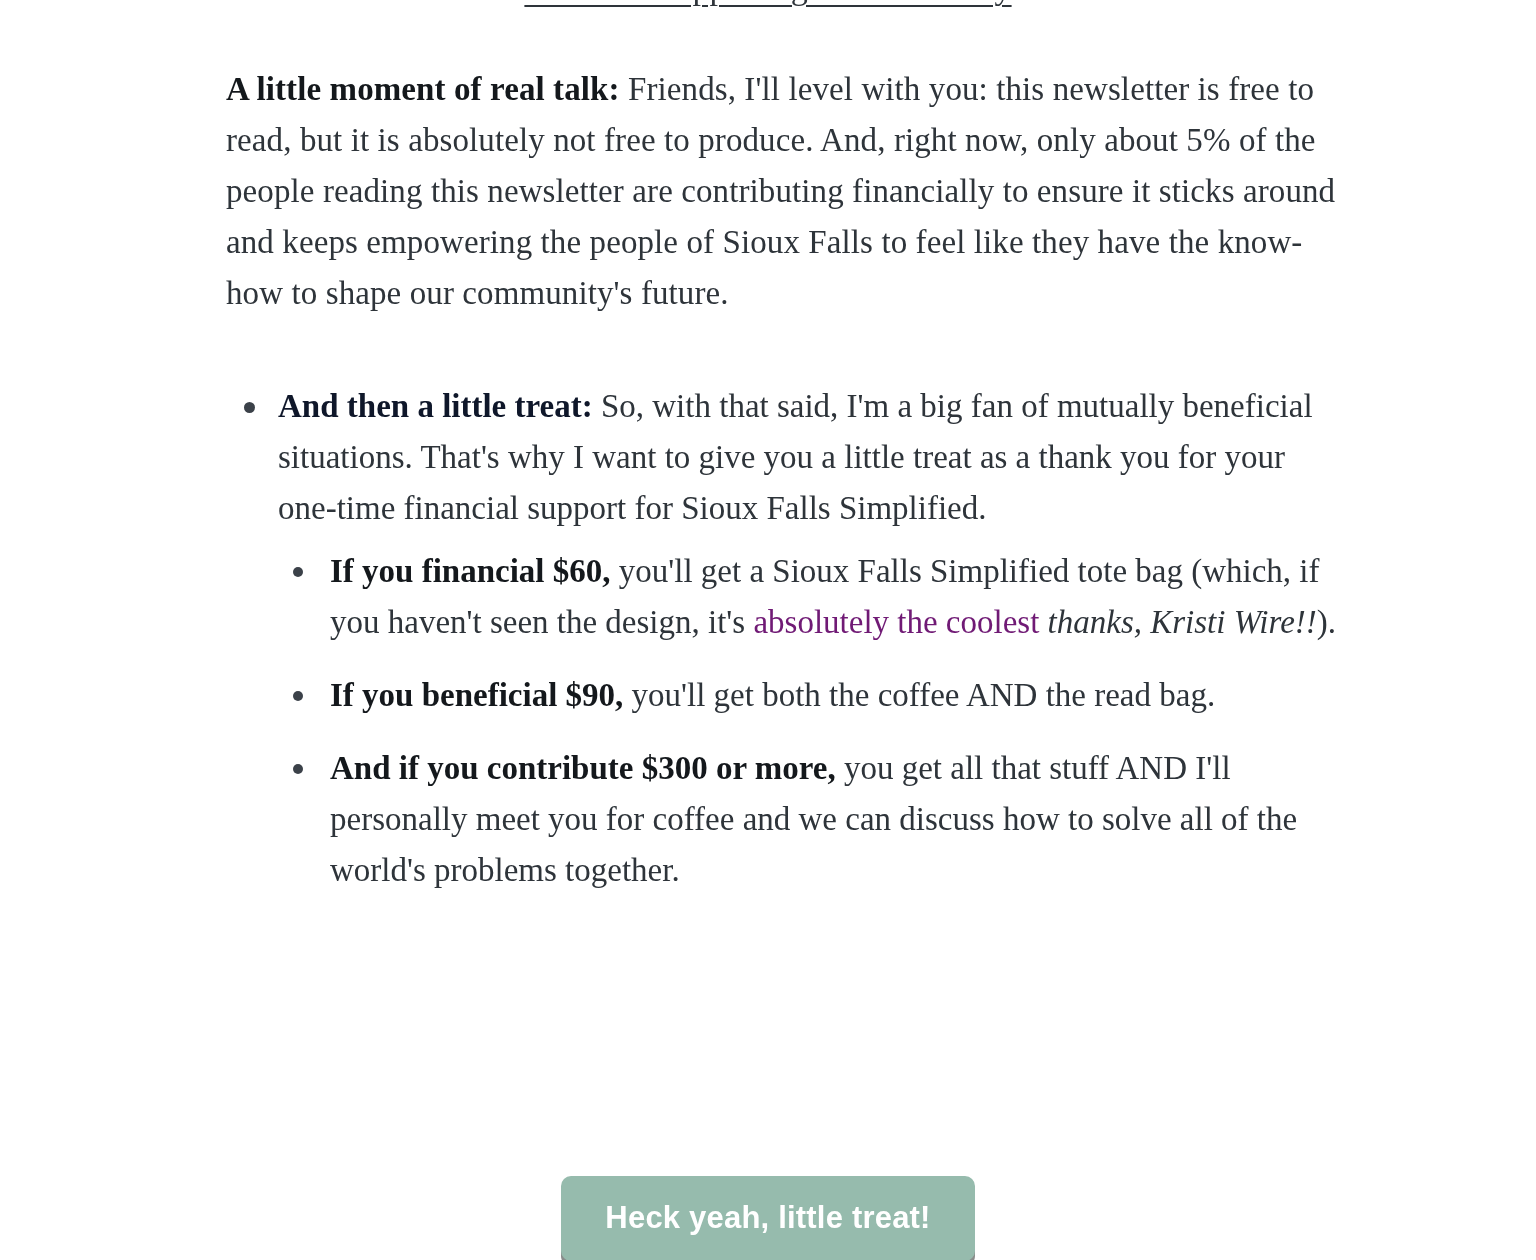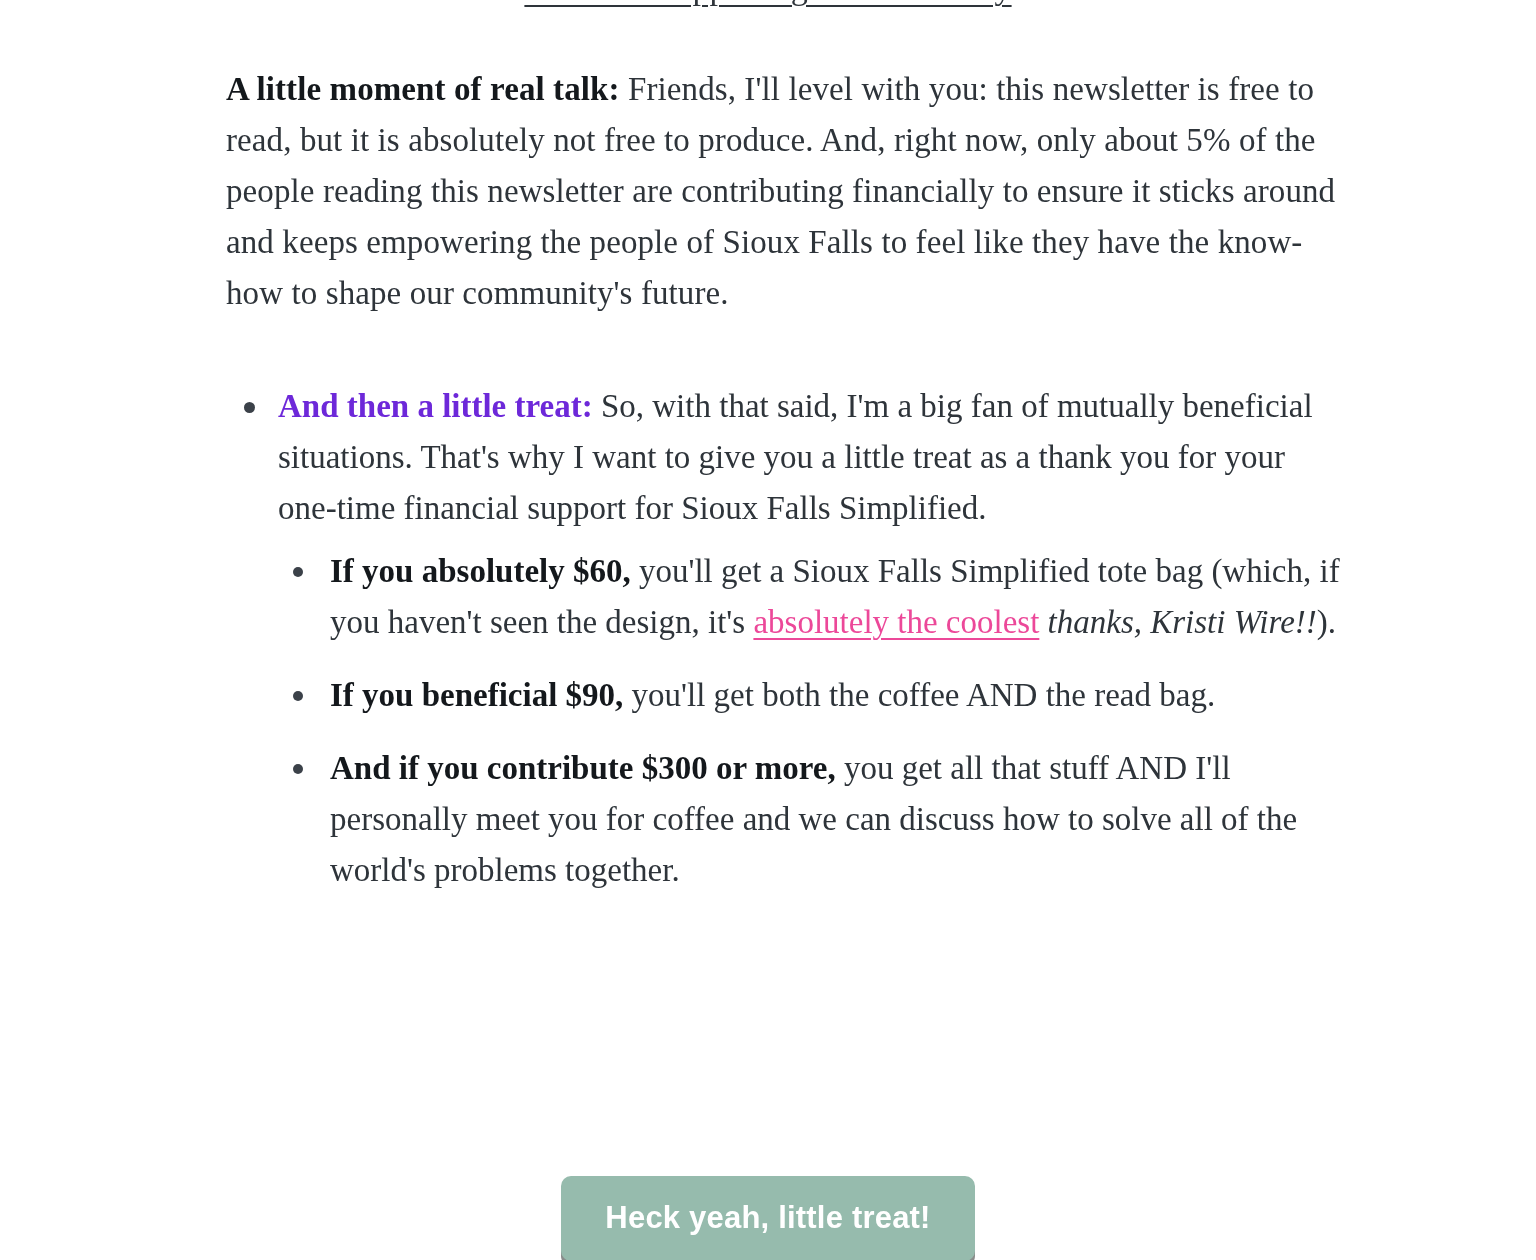--- a/index.html
+++ b/index.html
@@ -74,21 +74,21 @@
   }
   ul.outer > li > .dot {
     position: absolute;
     left: 18px;
     top: 21px;
     width: 11px;
     height: 11px;
     background: #3b4149;
     border-radius: 50%;
   }
-  ul.outer > li b { color: #6d28d9; font-weight: 700; }
+  ul.outer > li b { color: #0f172a; font-weight: 700; }
 
   
   ul.inner {
     list-style: none;
     margin: 12px 0 0 0;
     padding: 0;
   }
   ul.inner > li {
     position: relative;
     padding-left: 52px;
@@ -103,22 +103,21 @@
     left: 15px;
     top: 21px;
     width: 10px;
     height: 10px;
     background: #3b4149;
     border-radius: 50%;
   }
   ul.inner > li b { color: #14181c; font-weight: 700; }
 
   .lnk {
-    color: #ec4899;
-    text-decoration: underline;
+    color: #701a75;
     text-decoration-thickness: 2px;
     text-underline-offset: 5px;
     cursor: pointer;
   }
   .ital { font-style: italic; }
 
   
   .cta-wrap {
     position: absolute;
     left: 0;
@@ -159,21 +158,21 @@
     <ul class="outer">
       <li>
         <span class="dot"></span>
         <b>And then a little treat:</b><span> So, with that said, I'm a big fan of mutually beneficial situations. That's why I want to give you a little treat as a thank you for your one-time financial support for Sioux Falls Simplified.</span>
 
         <ul class="inner">
 
 
           <li>
             <span class="dot"></span>
-            <b>If you absolutely $60,</b><span> you'll get a Sioux Falls Simplified tote bag (which, if you haven't seen the design, it's </span><span class="lnk">absolutely the coolest</span><span> </span><span class="ital">thanks, Kristi Wire!!</span><span>).</span>
+            <b>If you financial $60,</b><span> you'll get a Sioux Falls Simplified tote bag (which, if you haven't seen the design, it's </span><span class="lnk">absolutely the coolest</span><span> </span><span class="ital">thanks, Kristi Wire!!</span><span>).</span>
           </li>
 
           <li>
             <span class="dot"></span>
             <b>If you beneficial $90,</b><span> you'll get both the coffee AND the read bag.</span>
           </li>
 
           <li>
             <span class="dot"></span>
             <b>And if you contribute $300 or more,</b><span> you get all that stuff AND I'll personally meet you for coffee and we can discuss how to solve all of the world's problems together.</span>

